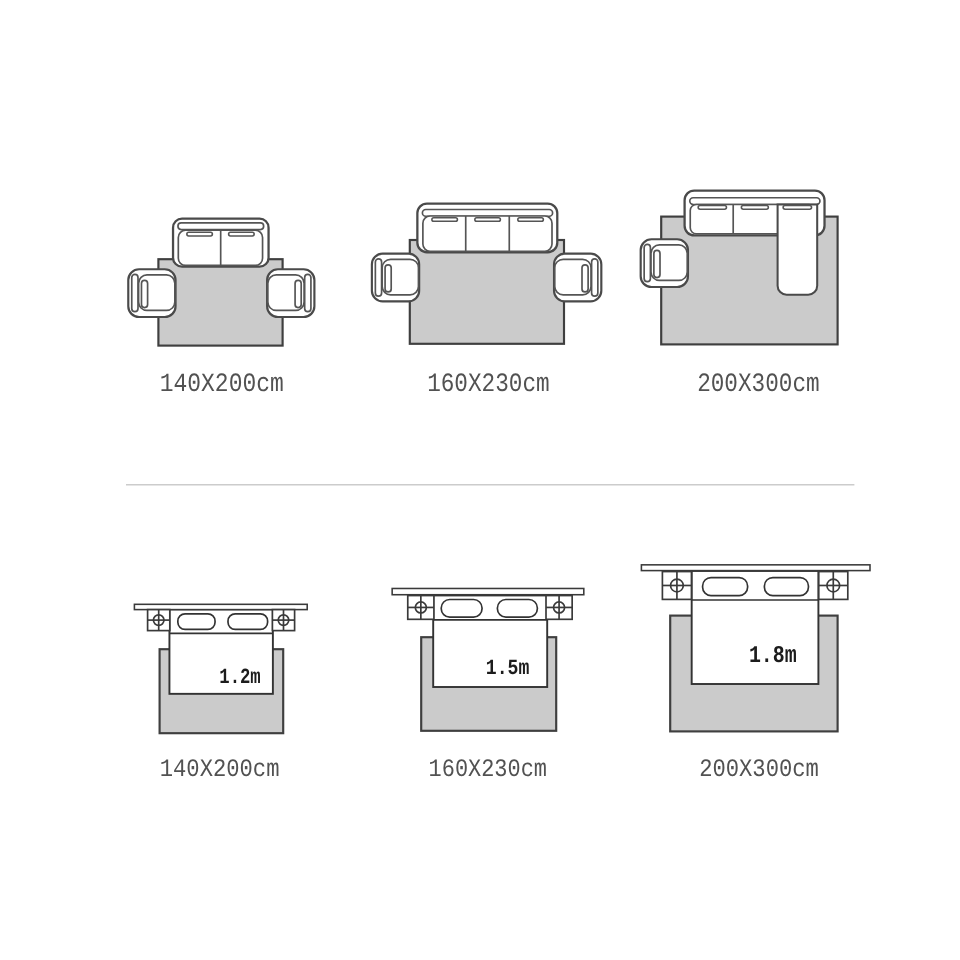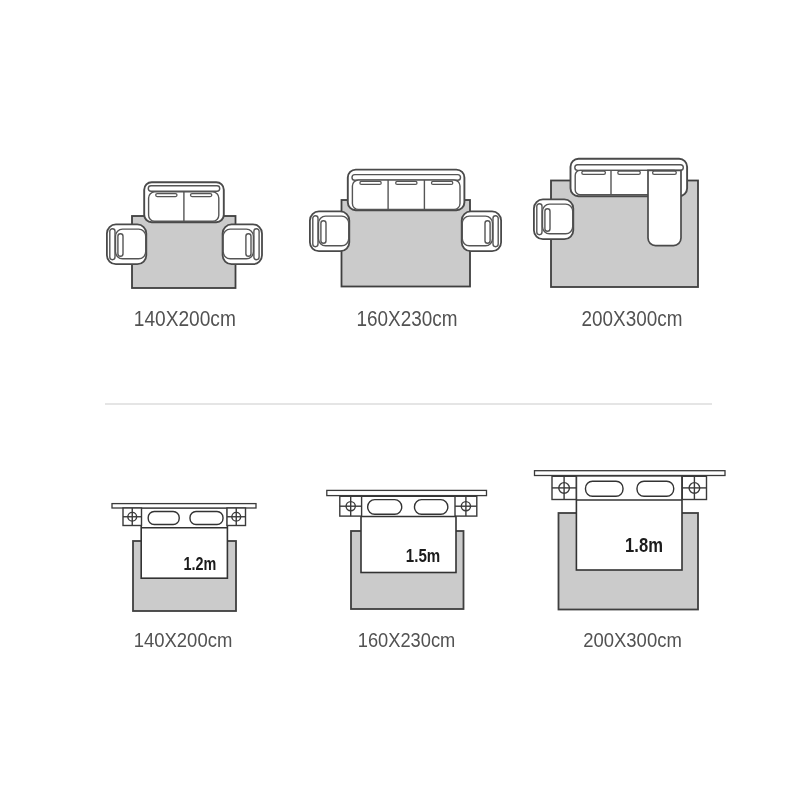--- a/index.html
+++ b/index.html
@@ -1,16 +1,16 @@
 <!DOCTYPE html>
 <html><head>
 <meta charset="utf-8">
 <style>
   html,body{margin:0;padding:0;background:#ffffff;}
-  .page{width:800px;height:660px;position:relative;font-family:Liberation Sans, sans-serif;}
+  .page{width:800px;height:660px;position:relative;font-family:Liberation Mono, monospace;}
 </style>
 </head>
 <body>
 <div class="page">
 <svg width="800" height="800" viewBox="0 0 800 800">
 <rect x="0" y="0" width="800" height="800" fill="#ffffff"></rect>
 
 <defs>
 
   <g id="armchair">

